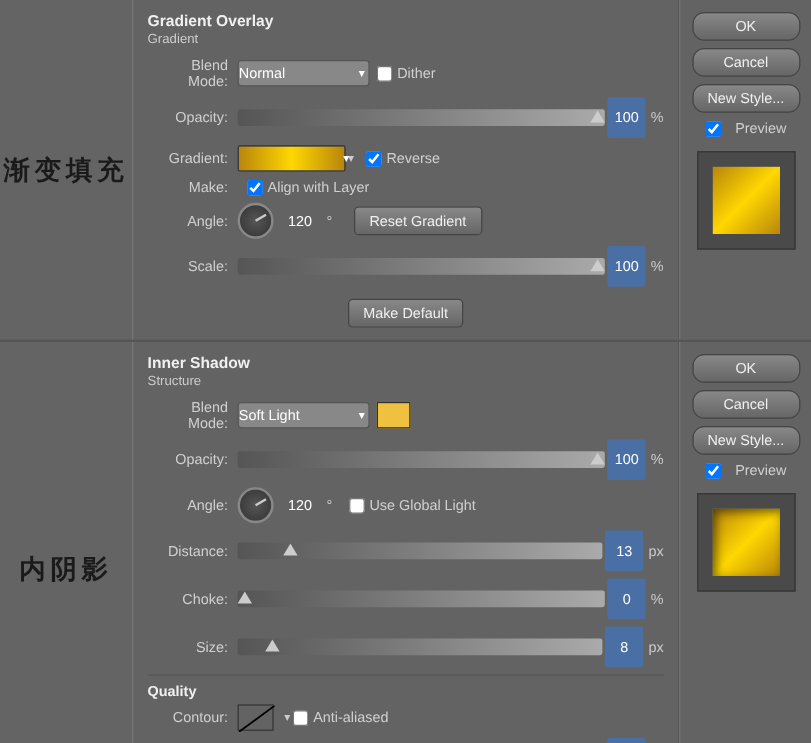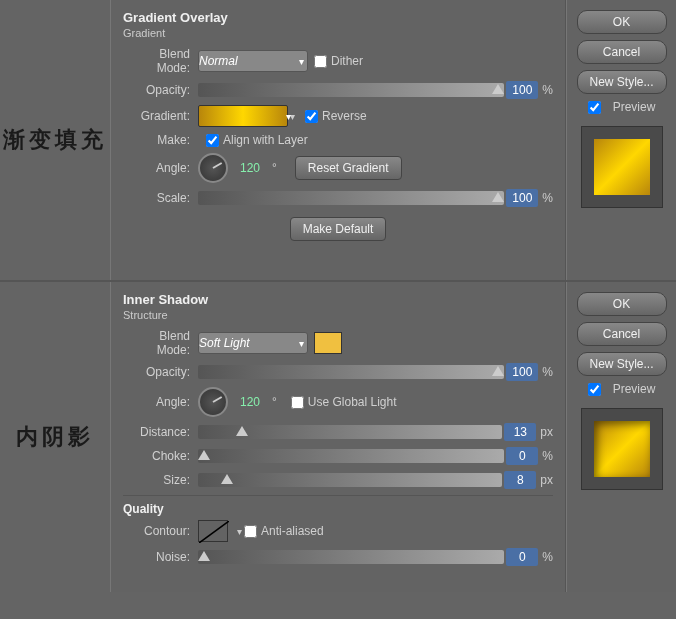--- a/index.html
+++ b/index.html
@@ -103,21 +103,20 @@
       background: #888;
       border: 1px solid #555;
       border-radius: 3px;
       color: #fff;
       font-size: 12px;
       height: 22px;
       appearance: none;
       -webkit-appearance: none;
       cursor: pointer;
       min-width: 110px;
-      font-style: italic;
     }
 
     
     .slider-container {
       display: flex;
       align-items: center;
       flex: 1;
     }
 
     .slider {
@@ -143,21 +142,21 @@
       margin-top: -3px;
     }
 
     .value-input {
       width: 32px;
       background: #4a6fa5;
       border: none;
       color: #fff;
       font-size: 12px;
       text-align: center;
-      height: 18px;
+      height: 34px;
       margin: 0 2px;
       border-radius: 2px;
     }
 
     .unit-label {
       color: #ccc;
       font-size: 12px;
       margin-left: 2px;
     }
 
@@ -228,21 +227,21 @@
       height: 2px;
       background: #ccc;
       transform-origin: left center;
       transform: translateY(-50%) rotate(-30deg);
     }
 
     .angle-value {
       width: 32px;
       background: transparent;
       border: none;
-      color: #86efac;
+      color: #ffffff;
       font-size: 12px;
       text-align: center;
     }
 
     .degree-symbol {
       color: #ccc;
       font-size: 12px;
     }
 
     

